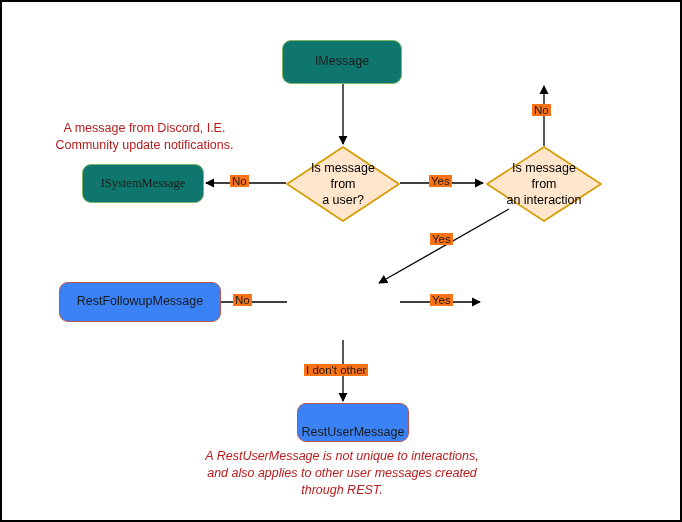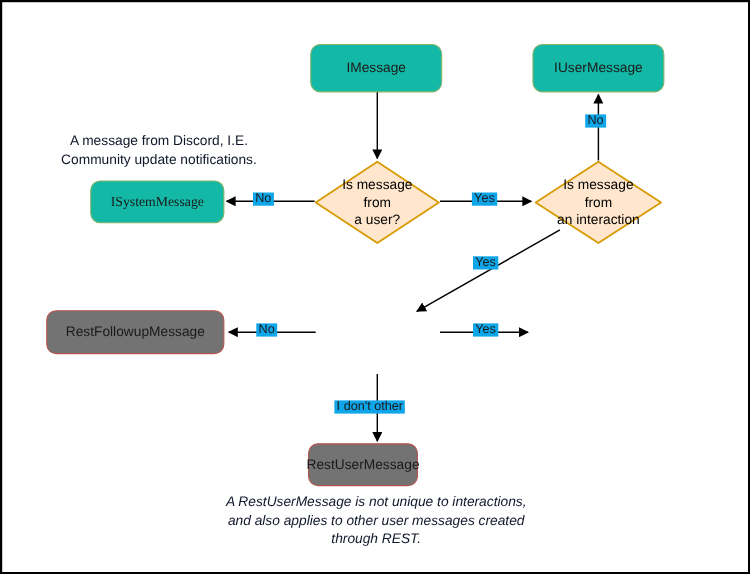--- a/index.html
+++ b/index.html
@@ -26,26 +26,27 @@
     text-align: center;
     font-size: 12.5px;
     color: #1a1a1a;
     line-height: 1.25;
     border-radius: 9px;
     border-width: 1.4px;
     border-style: solid;
     z-index: 3;
   }
   .node.green {
-    background: #14b8a6;
+    background: #0f766e;
     border-color: #82b366;
   }
   .node.pink {
-    background: #737373;
+    background: #3b82f6;
     border-color: #b85450;
+    margin-left: 17px;
   }
   .diamond {
     position: absolute;
     box-sizing: border-box;
     z-index: 3;
   }
   .diamond svg {
     position: absolute;
     left: 0;
     top: 0;
@@ -64,31 +65,31 @@
     font-size: 12.5px;
     color: #000000;
     line-height: 1.3;
     padding: 0 16px;
     box-sizing: border-box;
     white-space: pre-line;
   }
   .note {
     position: absolute;
     font-size: 12.5px;
-    color: #0f172a;
+    color: #b91c1c;
     text-align: center;
     line-height: 1.35;
     white-space: pre-line;
     z-index: 2;
   }
   .edge-label {
     position: absolute;
     font-size: 11.5px;
     color: #1a1a1a;
-    background: #0ea5e9;
+    background: #f97316;
     padding: 0 2px;
     text-align: center;
     white-space: nowrap;
     z-index: 4;
   }
   #edges {
     position: absolute;
     left: 0;
     top: 0;
     width: 682px;
@@ -123,23 +124,20 @@
 
     <line x1="398" y1="300" x2="478" y2="300" stroke="#000000" stroke-width="1.3" marker-end="url(#arrow)"></line>
 
     <line x1="341" y1="338" x2="341" y2="399" stroke="#000000" stroke-width="1.3" marker-end="url(#arrow)"></line>
   </svg>
 
   <div class="node green" style="left:280px; top:38px; width:120px; height:44px;">
     <span>IMessage</span>
   </div>
 
-  <div class="node green" style="left:482px; top:38px; width:120px; height:44px;">
-    <span>IUserMessage</span>
-  </div>
 
   <div class="node green" style="left:80px; top:162px; width:122px; height:39px;font-family:Liberation Serif, serif;">
     <span>ISystemMessage</span>
   </div>
 
   <div class="diamond" style="left:284px; top:144px; width:114px; height:76px;">
     <svg width="114" height="76" viewBox="0 0 114 76" xmlns="http://www.w3.org/2000/svg">
       <polygon points="57,1 113,38 57,75 1,38" fill="#ffe6cc" stroke="#d79b00" stroke-width="1.6" stroke-linejoin="round"></polygon>
     </svg>
     <div class="dlabel">Is message from
@@ -153,21 +151,21 @@
     <div class="dlabel">Is message from
 an interaction</div>
   </div>
 
 
   <div class="node pink" style="left:40px; top:280px; width:162px; height:40px;">
     <span>RestFollowupMessage</span>
   </div>
 
 
-  <div class="node pink" style="left:278px; top:401px; width:100px; height:39px;">
+  <div class="node pink" style="left:278px; top:401px; width:112px; height:39px;align-items:flex-end;">
     <span>RestUserMessage</span>
   </div>
 
   <div class="edge-label" style="left:228px; top:173px;">No</div>
 
   <div class="edge-label" style="left:427px; top:173px;">Yes</div>
 
   <div class="edge-label" style="left:530px; top:102px;">No</div>
 
   <div class="edge-label" style="left:428px; top:231px;">Yes</div>

